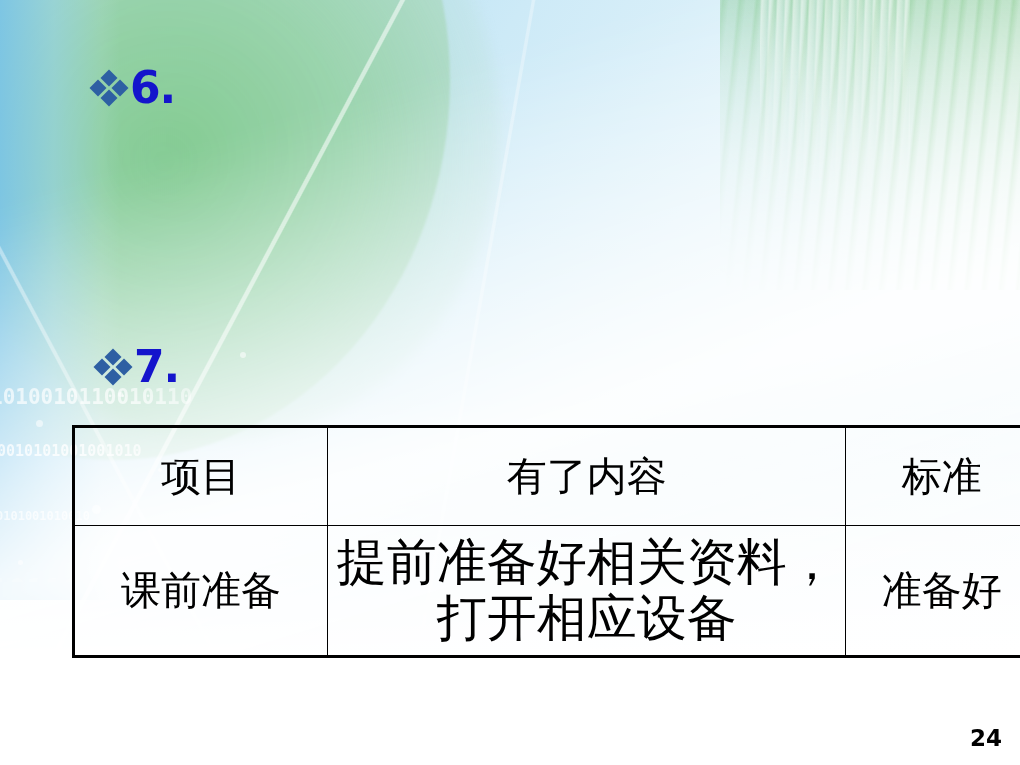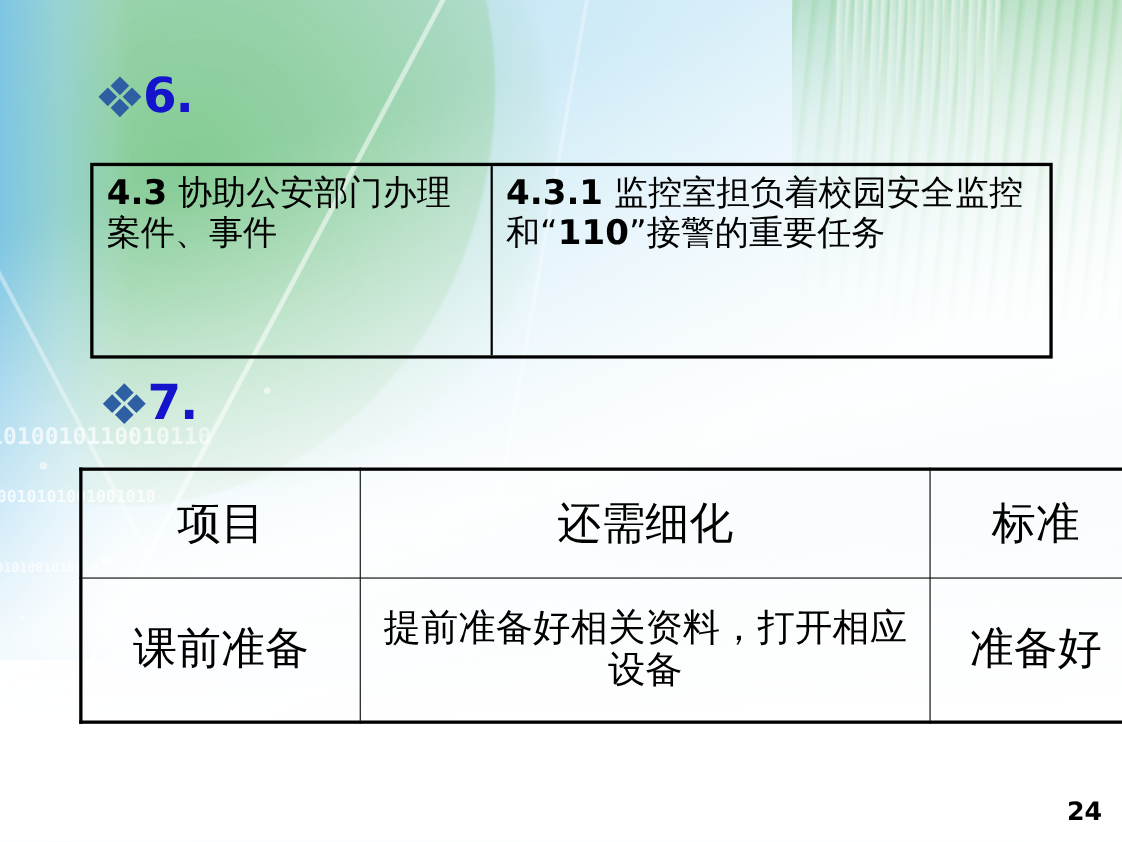--- a/index.html
+++ b/index.html
@@ -235,21 +235,21 @@
     font-size:40px;
     line-height:1.14;
     color:#000;
     padding:2px 4px;
   }
   #table2 tr.head td { height:98px; }
   #table2 tr.body td { height:130px; }
   #table2 col.c1 { width:232px; }
   #table2 col.c2 { width:474px; }
   #table2 col.c3 { width:176px; }
-  #table2 td.desc { font-size:34px; line-height:1.12; }
+  #table2 td.desc { font-size:50px; line-height:1.12; }
 
   
   #page-number {
     position:absolute;
     right:18px; bottom:14px;
     font-family:"DejaVu Sans","Liberation Sans",sans-serif;
     font-weight:bold;
     font-size:23px;
     color:#000;
   }
@@ -289,49 +289,41 @@
     <div class="heading" id="heading-6">
       <span class="bullet-diamonds">
         <i class="d-top"></i>
           <i class="d-left"></i>
           <i class="d-right"></i>
           <i class="d-bottom"></i>
       </span>
       <span class="num">6.</span>
     </div>
 
-    <div id="table1">
-      <div class="t1cell left">
-        <b>4.3</b><span> 协助公安部门办理案件、事件</span>
-      </div>
-      <div class="t1cell right">
-        <b>4.3.1</b><span> 监控室担负着校园安全监控和“</span><b>110</b><span>”接警的重要任务</span>
-      </div>
-    </div>
 
     <div class="heading" id="heading-7">
       <span class="bullet-diamonds">
         <i class="d-top"></i>
           <i class="d-left"></i>
           <i class="d-right"></i>
           <i class="d-bottom"></i>
       </span>
       <span class="num">7.</span>
     </div>
 
     <table id="table2">
       <colgroup>
         <col class="c1">
           <col class="c2">
           <col class="c3">
       </colgroup>
       <tbody>
         <tr class="head">
           <td>项目</td>
-          <td>还需细化</td>
+          <td>有了内容</td>
           <td>标准</td>
         </tr>
         <tr class="body">
           <td>课前准备</td>
           <td class="desc">提前准备好相关资料，打开相应设备</td>
           <td>准备好</td>
         </tr>
       </tbody>
     </table>
 

